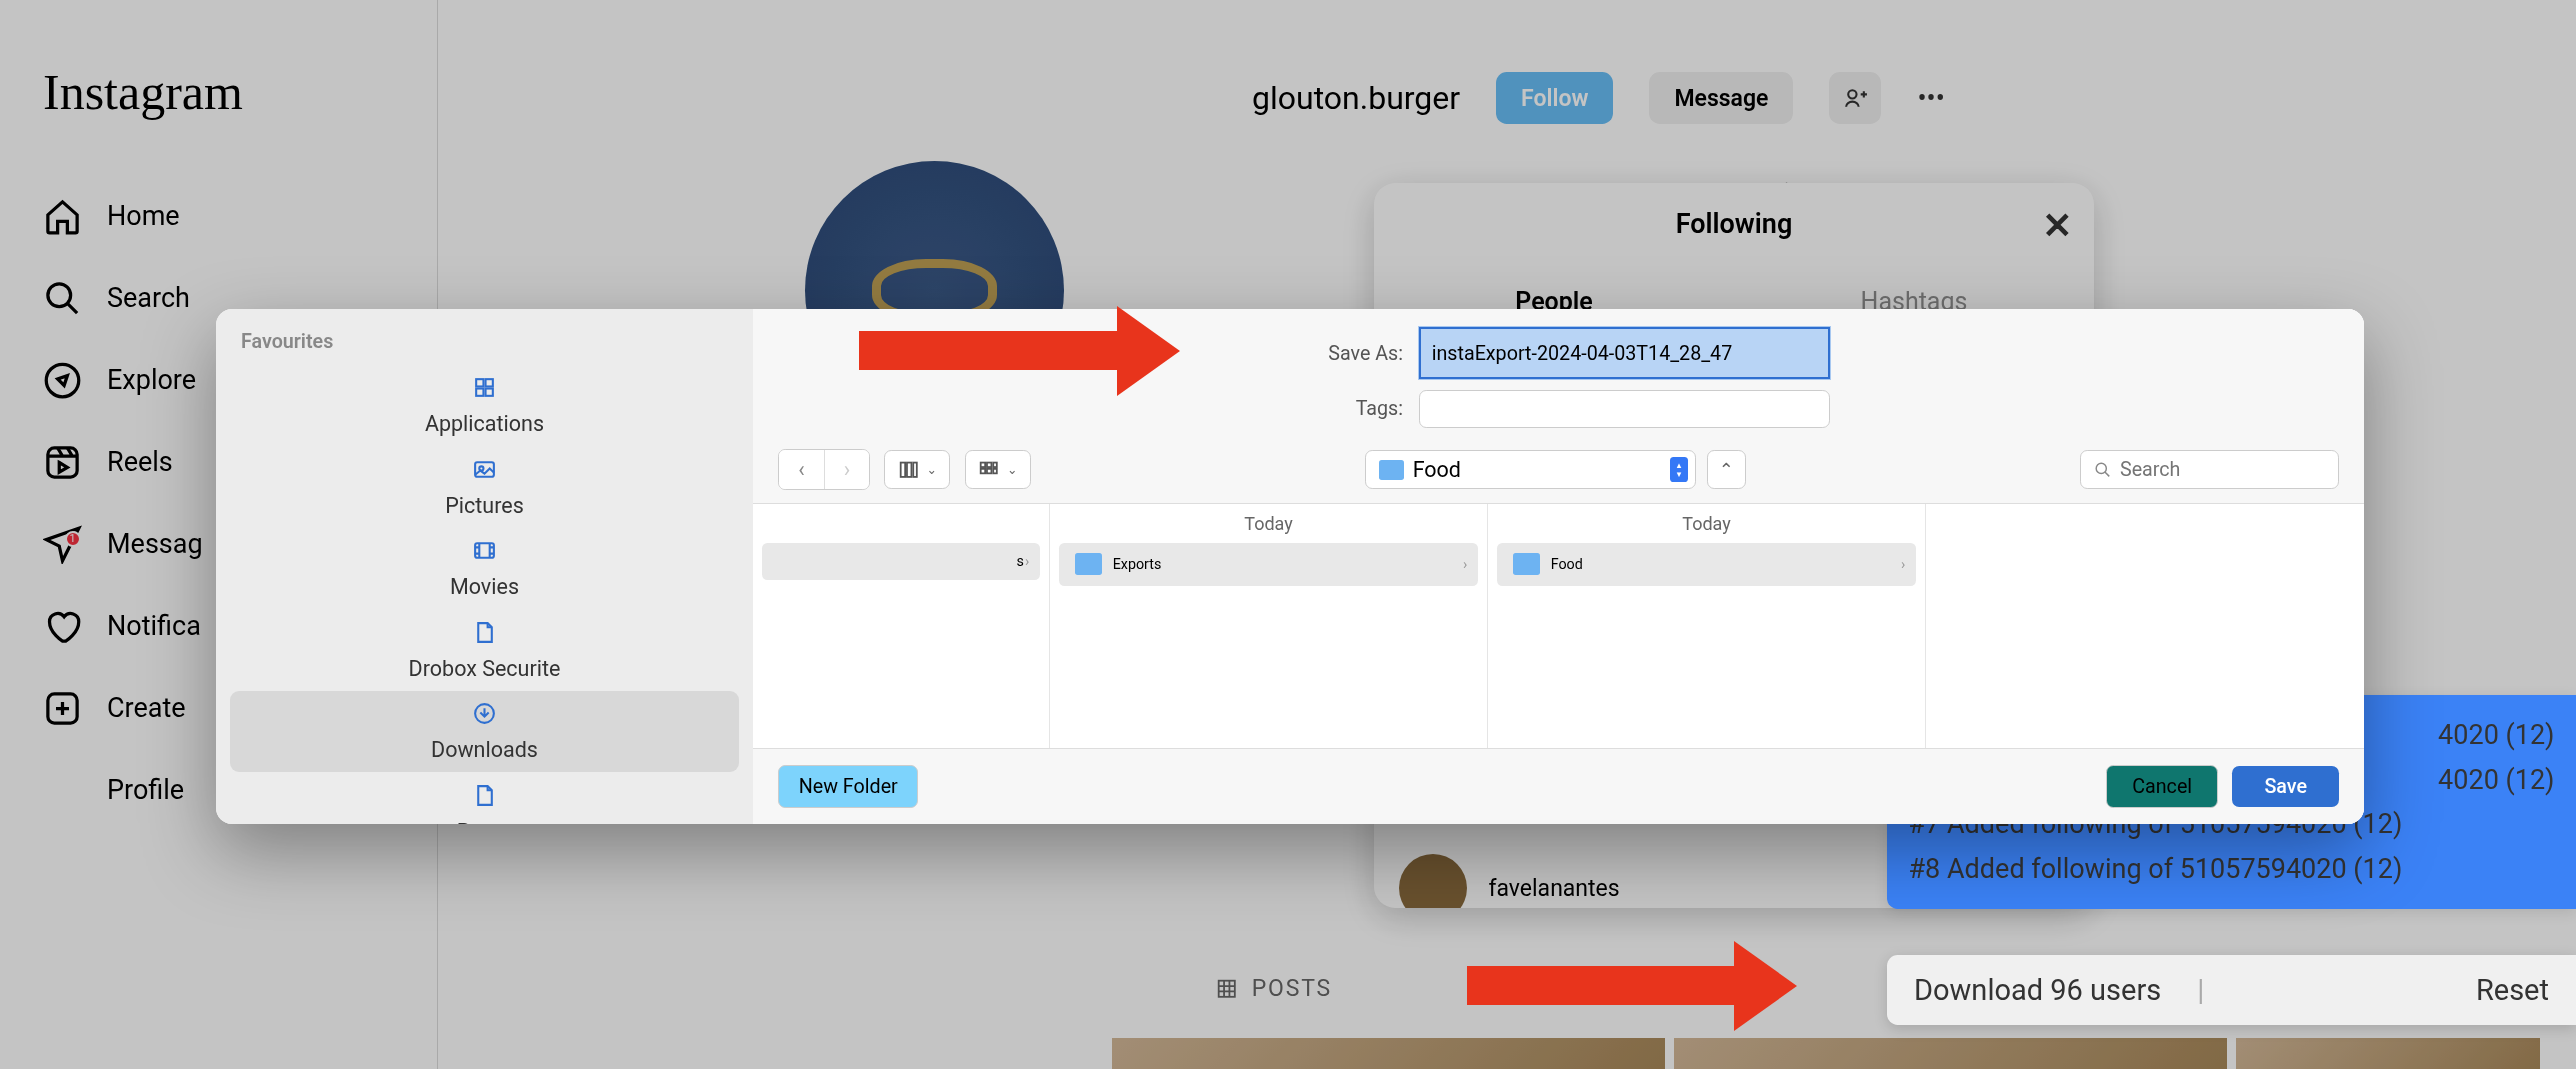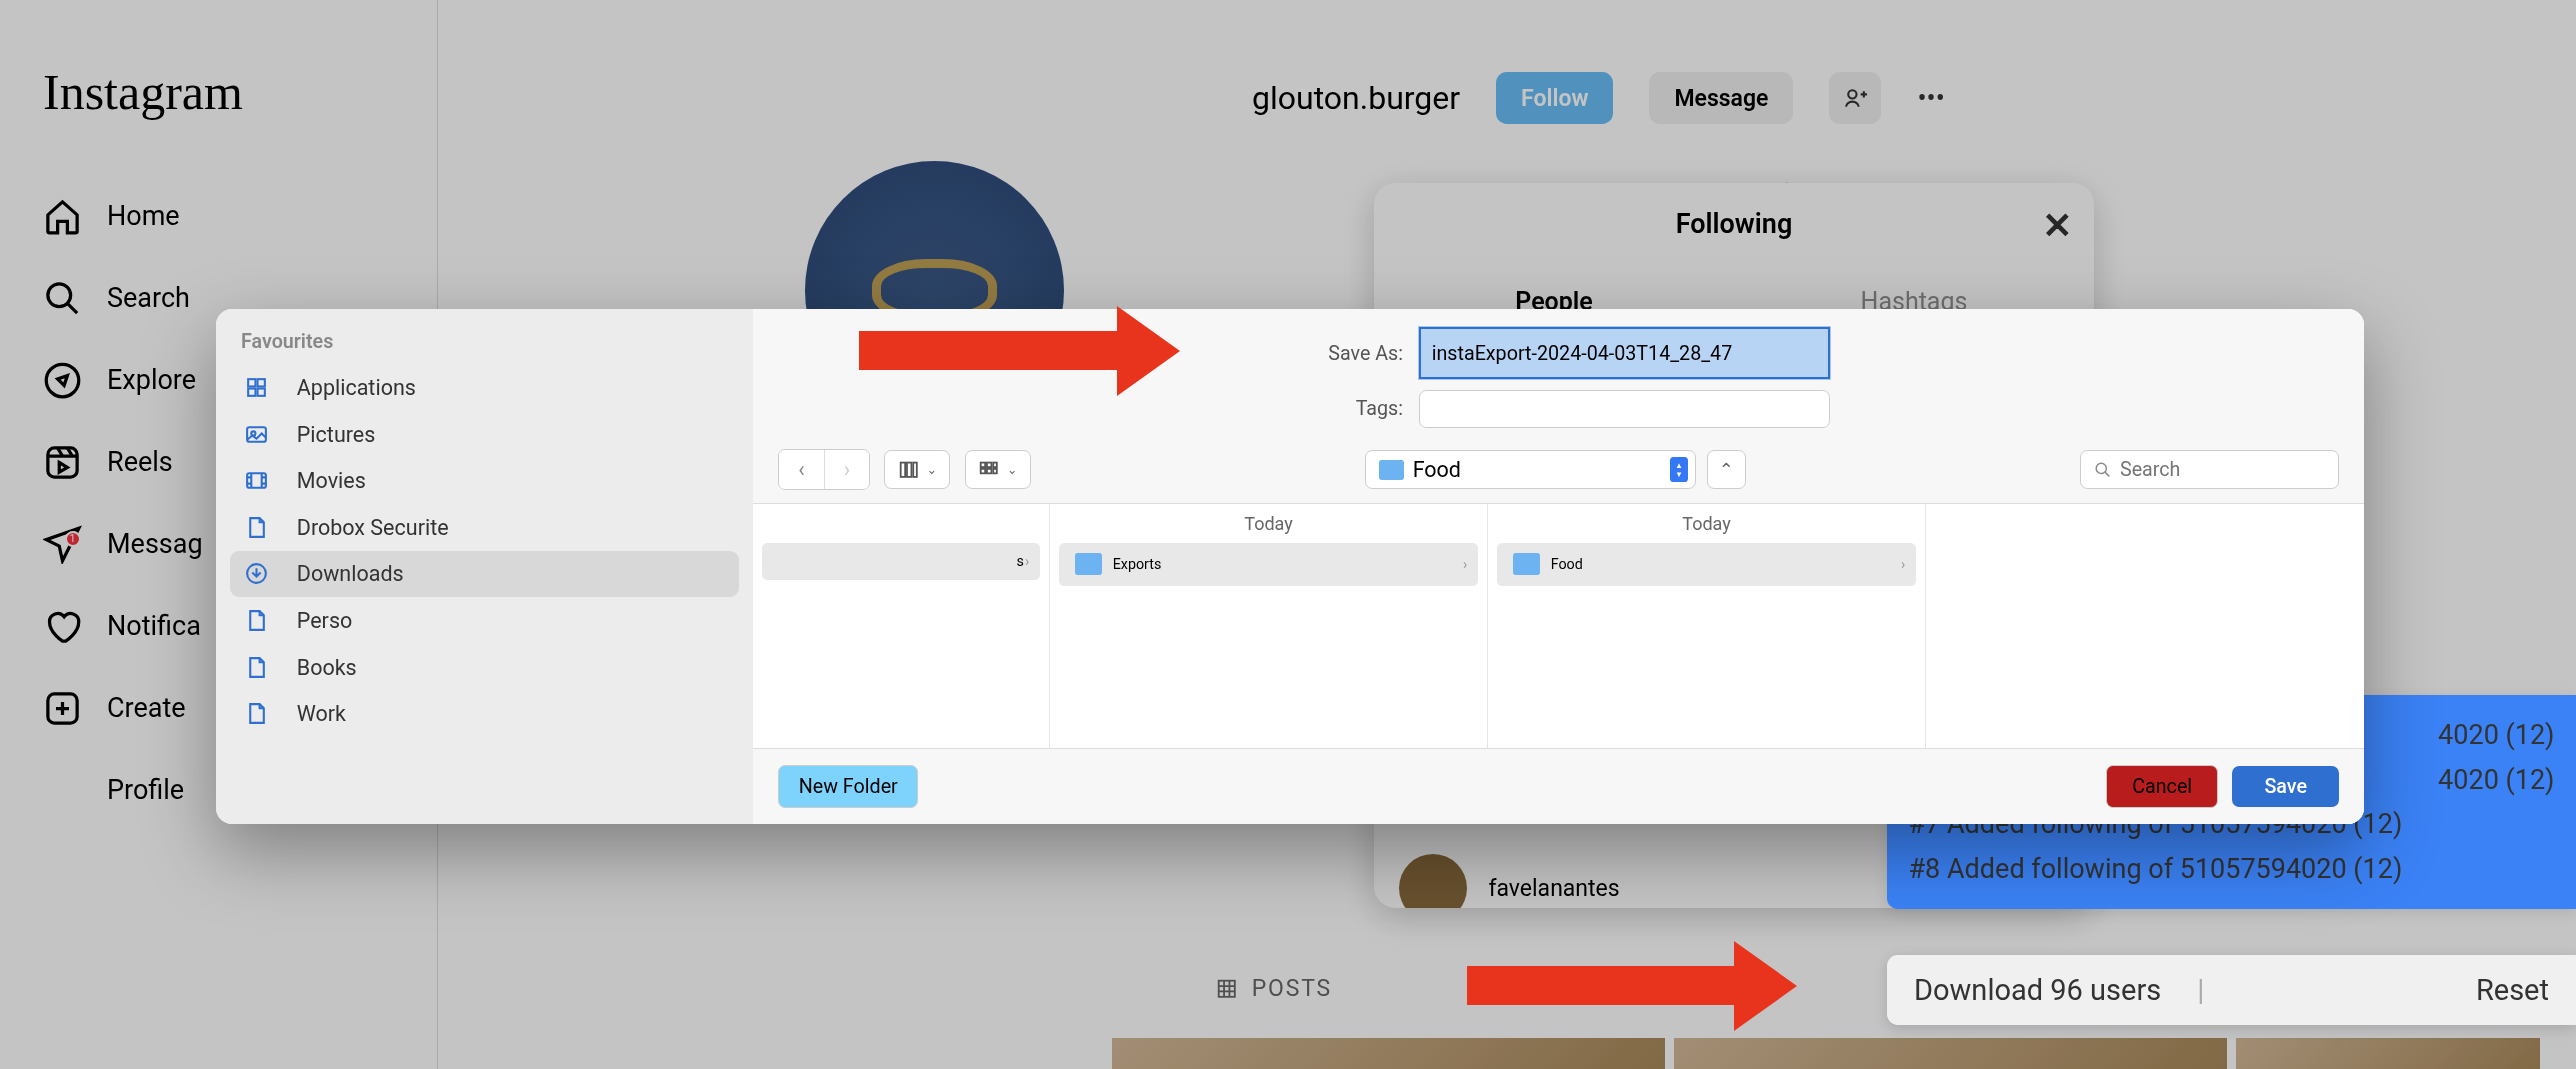--- a/index.html
+++ b/index.html
@@ -47,21 +47,21 @@
 .action-bar { position: absolute; right: 0; top: 955px; width: 689px; background: #f0f0f0; border-radius: 10.7px 0 0 10.7px; padding: 18px 27px; font-family: ui-monospace, Menlo, monospace; font-size: 29px; color: #333; display: flex; align-items: center; box-shadow: 0 3.6px 14.3px rgba(0,0,0,0.15);}
 .action-bar .sep { color: #aaa; margin: 0 36px; }
 
 
 .dim-overlay { position: absolute; inset: 0; background: rgba(0,0,0,0.12); }
 
 
 .save-dialog { position: absolute; left: 216px; top: 309px; width: 2148px; height: 515px; background: #f0f0f0; border-radius: 16px; box-shadow: 0 27px 72px rgba(0,0,0,0.35); display: flex; overflow: hidden; }
 .sd-sidebar { width: 540px; background: #ececec; padding: 14.3px; }
 .sd-fav-label { font-size: 19.7px; color: #888; font-weight: 600; padding: 7.2px 10.7px 10.7px; }
-.sd-item { display: flex; align-items: center; gap: 27px; padding: 9.8px 12.5px; font-size: 21.5px; color: #333; border-radius: 9px; }
+.sd-item { display: flex; align-items: center; gap: 10px; padding: 9.8px 12.5px; font-size: 21.5px; color: #333; border-radius: 9px; flex-direction: column; }
 .sd-item.selected { background: #d8d8d8; }
 .sd-item .fic { width: 27px; height: 27px; display:flex; align-items:center; justify-content:center; }
 .sd-item svg { width: 25px; height: 25px; }
 
 .sd-main { flex: 1; background: #fff; display: flex; flex-direction: column; position: relative;}
 .sd-top { padding: 18px 36px 9px; display: flex; flex-direction: column; gap: 10.7px; align-items: center; background:#f7f7f7;}
 .sd-field-row { display: flex; align-items: center; gap: 16px; }
 .sd-label { font-size: 19.7px; color: #555; width: 116px; text-align: right; }
 .sd-input { width: 411px; height: 52px; border: 2.7px solid #2f6fd0; border-radius: 0; padding: 0 10.7px; font-size: 19.7px; background: #b8d4f5; outline: 1.8px solid #a8c8f0; }
 .sd-input-plain { width: 411px; height: 38px; border: 0.9px solid #ccc; border-radius: 7.2px; padding: 0 10.7px; font-size: 19.7px; background:#fff;}
@@ -81,21 +81,21 @@
 .sd-columns { flex: 1; display: flex; background: #fff; }
 .sd-col { width: 438px; border-right: 0.9px solid #e5e5e5; }
 .sd-col-header { text-align: center; font-size: 18px; color: #666; padding: 9px 0; }
 .sd-col-row { display: flex; align-items: center; gap: 10.7px; padding: 10.7px 16px; background: #e8e8e8; margin:0 9px; border-radius:5.4px; position:relative;}
 .sd-col-row .fldr { width: 27px; height: 21.5px; background: #6db3f2; border-radius: 2.7px; }
 .sd-col-row .chev { position:absolute; right:10.7px; color:#999; }
 .sd-col-first { width: 297px; }
 
 .sd-bottom { display: flex; align-items: center; padding: 16px 25px; border-top: 0.9px solid #ddd; background:#f7f7f7;}
 .sd-newfolder { border: 0.9px solid #ccc; border-radius: 7.2px; background: #7dd3fc; padding: 9px 19.7px; font-size: 19.7px; }
-.sd-cancel { margin-left: auto; border: 0.9px solid #ccc; border-radius: 7.2px; background: #b91c1c; padding: 9px 25px; font-size: 19.7px; }
+.sd-cancel { margin-left: auto; border: 0.9px solid #ccc; border-radius: 7.2px; background: #0f766e; padding: 9px 25px; font-size: 19.7px; }
 .sd-save { margin-left: 14.3px; border: none; border-radius: 7.2px; background: #2f6fd0; color: #fff; padding: 9px 32px; font-size: 19.7px; font-weight:500;}
 
 
 .arrow { position: absolute; }
 .arrow-body { background: #e8341c; height: 39px; }
 .arrow-head { width: 0; height: 0; border-top: 45px solid transparent; border-bottom: 45px solid transparent; border-left: 63px solid #e8341c; position:absolute; }
 .arrow1 { left: 859px; top: 331px; width: 322px; }
 .arrow1 .arrow-body { width: 259px; }
 .arrow1 .arrow-head { left: 258px; top: -25px; }
 .arrow2 { left: 1467px; top: 966px; width: 340px; }

